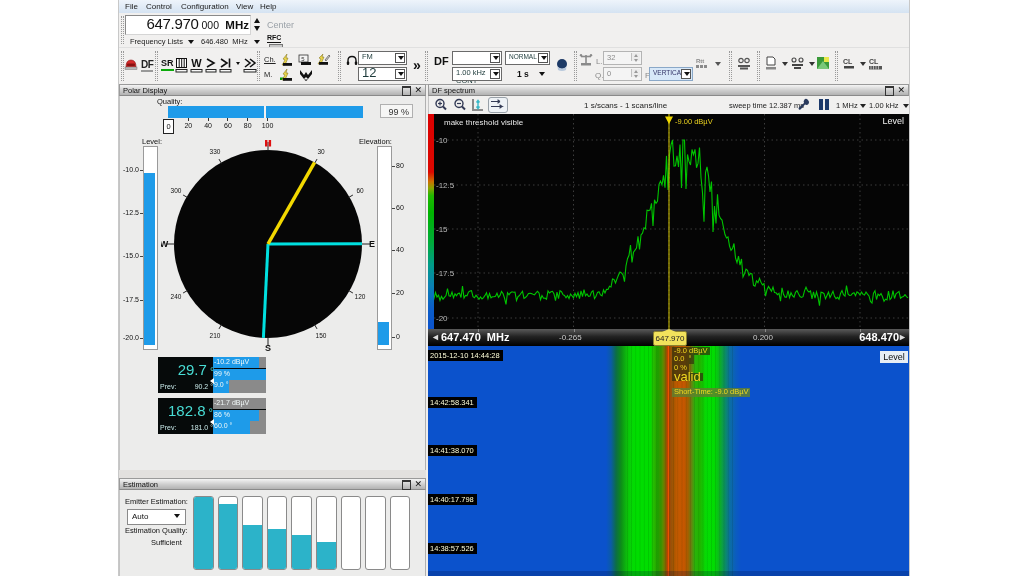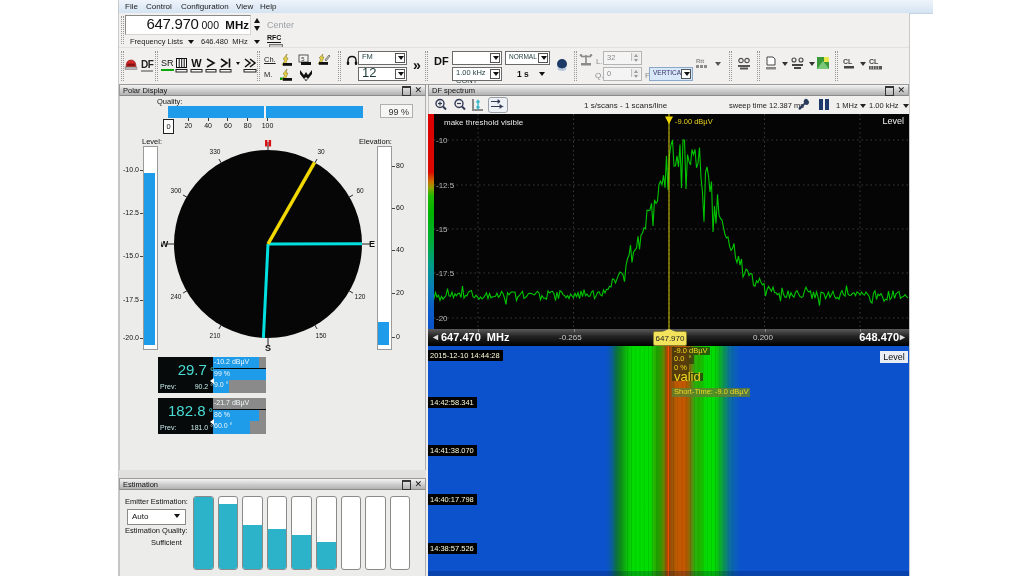--- a/index.html
+++ b/index.html
@@ -1,19 +1,19 @@
 <!DOCTYPE html>
 <html><head><meta charset="utf-8"><style>
 *{margin:0;padding:0;box-sizing:content-box;}
 body{width:1024px;height:576px;background:#fff;font-family:"Liberation Sans",sans-serif;overflow:hidden;}
 #app{position:absolute;left:118px;top:0;width:790px;height:576px;background:#efeeed;border-left:1px solid #c8c8c8;border-right:1px solid #c8c8c8;}
 .abs{position:absolute;}
 </style></head><body>
 <div id="app">
-    <div class="abs" style="left:0;top:0;width:790px;height:13px;background:linear-gradient(#eef4fb,#d5e3f2);border-bottom:1px solid #c3d3e4;padding-left:24px;">
+    <div class="abs" style="left:0;top:0;width:790px;height:13px;background:linear-gradient(#eef4fb,#d5e3f2);border-bottom:1px solid #c3d3e4;">
       <span style="position:absolute;left:6px;top:2px;font-size:8px;color:#1a1a1a;">File</span>
       <span style="position:absolute;left:27px;top:2px;font-size:8px;color:#1a1a1a;">Control</span>
       <span style="position:absolute;left:62px;top:2px;font-size:8px;color:#1a1a1a;">Configuration</span>
       <span style="position:absolute;left:117px;top:2px;font-size:8px;color:#1a1a1a;">View</span>
       <span style="position:absolute;left:141px;top:2px;font-size:8px;color:#1a1a1a;">Help</span>
     </div>
     <div class="abs" style="left:0;top:13px;width:790px;height:34px;background:#f1f0ef;">
       <div class="abs" style="left:2px;top:3px;bottom:3px;width:1px;border-left:1px dotted #9a9a9a;"></div>
       <div class="abs" style="left:4px;top:3px;bottom:3px;width:1px;border-left:1px dotted #9a9a9a;"></div>
       <div class="abs" style="left:6px;top:2px;width:124px;height:18px;background:#fff;border:1px solid #8a8a8a;border-right-color:#d5d5d5;border-bottom-color:#d5d5d5;"></div>
@@ -32,21 +32,21 @@
       <div class="abs" style="left:2px;top:3px;bottom:3px;width:1px;border-left:1px dotted #9a9a9a;"></div>
       <div class="abs" style="left:4px;top:3px;bottom:3px;width:1px;border-left:1px dotted #9a9a9a;"></div>
       <svg class="abs" style="left:5px;top:10px;" width="14" height="15" viewBox="0 0 14 15">
 <path d="M2 9 Q2 2 7 2 Q12 2 12 9 Z" fill="#d42a2a" stroke="#8a1010" stroke-width="0.6"></path>
 <rect x="1" y="9" width="12" height="2.5" fill="#b9b9b9" stroke="#777" stroke-width="0.5"></rect>
 <rect x="3" y="5.5" width="8" height="2.5" fill="#8a1212" rx="1"></rect>
       </svg>
       <div class="abs" style="left:22px;top:11px;font-size:10px;font-weight:bold;color:#222;border-bottom:2px solid #999;line-height:11px;letter-spacing:-0.5px;">DF</div>
       <div class="abs" style="left:36px;top:3px;bottom:3px;width:1px;border-left:1px dotted #9a9a9a;"></div>
       <div class="abs" style="left:38px;top:3px;bottom:3px;width:1px;border-left:1px dotted #9a9a9a;"></div>
-      <div class="abs" style="left:42px;top:10px;font-size:9px;font-weight:normal;color:#111;border-bottom:2.5px solid #0baa0b;line-height:11px;">SR</div>
+      <div class="abs" style="left:42px;top:10px;font-size:9px;font-weight:bold;color:#111;border-bottom:2.5px solid #0baa0b;line-height:11px;">SR</div>
       <svg class="abs" style="left:56px;top:9px;" width="13" height="16" viewBox="0 0 13 16">
 <rect x="1.5" y="1.5" width="10" height="9" fill="#fff" stroke="#111" stroke-width="1"></rect>
 <line x1="4.2" y1="2" x2="4.2" y2="10" stroke="#111" stroke-width="1"></line>
 <line x1="6.7" y1="2" x2="6.7" y2="10" stroke="#111" stroke-width="1"></line>
 <line x1="9.2" y1="2" x2="9.2" y2="10" stroke="#111" stroke-width="1"></line>
 <rect x="1" y="12.5" width="11" height="2.5" fill="#f8f8f8" stroke="#222" stroke-width="1"></rect>
       </svg>
       <svg class="abs" style="left:71px;top:9px;" width="13" height="16" viewBox="0 0 13 16">
 <text x="6.5" y="10" font-size="11" font-weight="bold" fill="#111" text-anchor="middle">W</text>
 <rect x="1" y="12.5" width="11" height="2.5" fill="#f8f8f8" stroke="#222" stroke-width="1"></rect>

